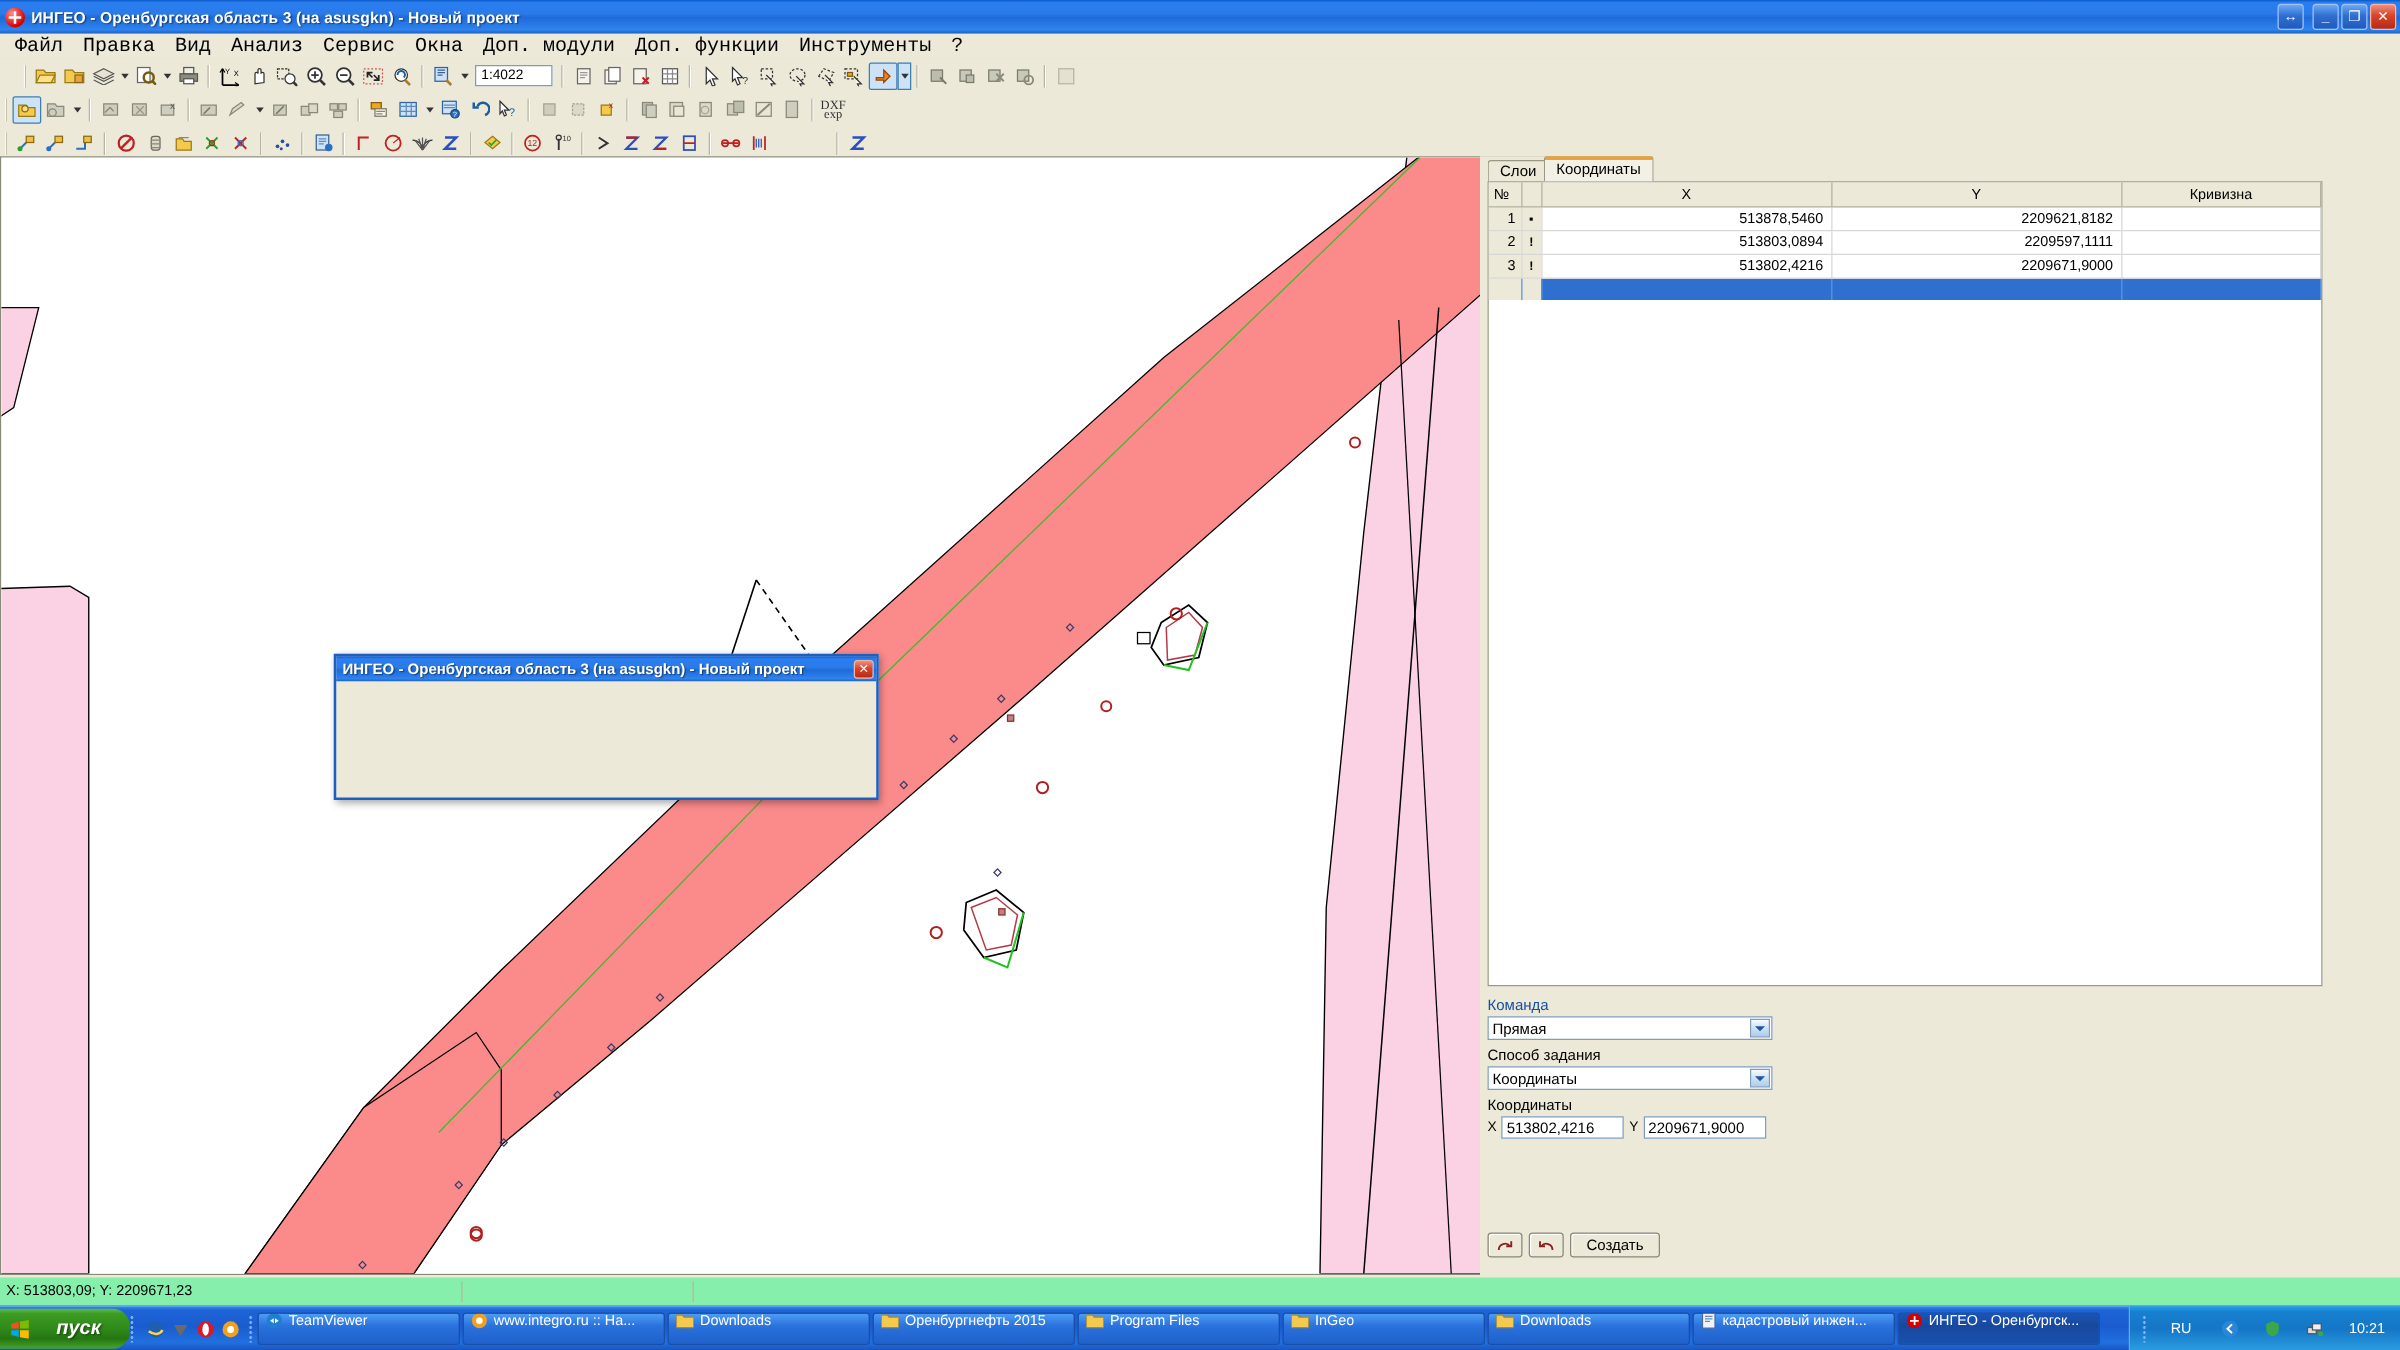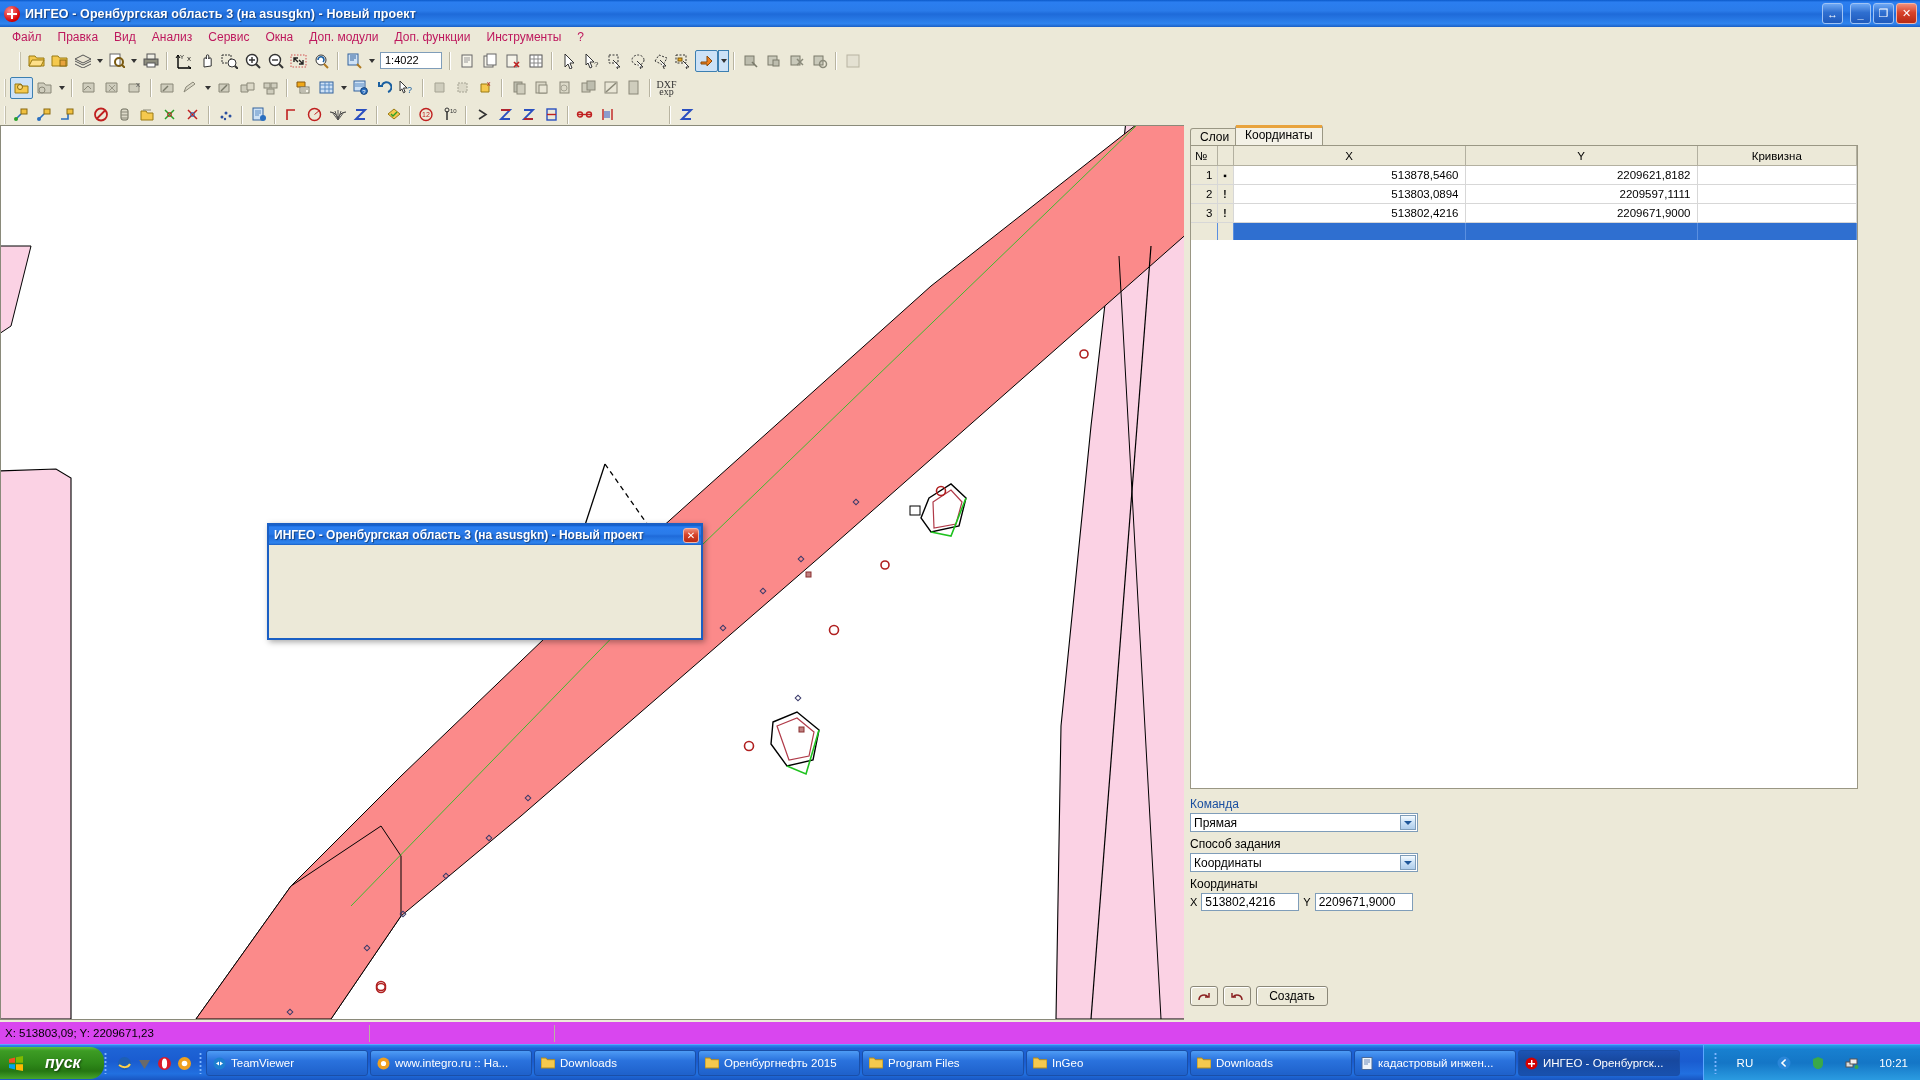--- a/index.html
+++ b/index.html
@@ -39,21 +39,21 @@
   }
   .tbtn.close{background:linear-gradient(180deg,#f08e7a,#d8432a 45%,#b82a14);border-color:#f3b6a8;}
   .tbtn.gap{margin-right:5px;}
 
   
   .menubar{
     position:absolute;left:0;top:27px;width:1920px;height:20px;
     background:#ece9d8;display:flex;align-items:center;padding-left:4px;
     border-bottom:1px solid #e3dfcb;
   }
-  .menubar span{padding:2px 8px;color:#be185d;font-size:12px;white-space:nowrap;}
+  .menubar span{padding:2px 8px;color:#000000;font-size:16px;white-space:nowrap;font-family:Liberation Mono, monospace;}
 
   
   .tb{position:absolute;left:0;width:1920px;height:27px;background:#ece9d8;display:flex;align-items:center;}
   #tb1{top:47px;padding-left:15px;} #tb2{top:74px;} #tb3{top:101px;}
   .grip{width:3px;height:18px;margin:0 3px 0 4px;
     background:linear-gradient(90deg,#fff 0 1px,#b9b5a0 1px 2px,transparent 2px);
     background-size:3px 100%;opacity:.8;flex:none;}
   .sep{width:1px;height:18px;margin:0 4px;background:#b8b4a1;border-right:1px solid #fff;flex:none;}
   .ti{
     width:23px;height:22px;margin:0 0px;flex:none;position:relative;
@@ -161,21 +161,21 @@
   .err-msg{position:absolute;left:63px;top:25px;font-size:12px;color:#000;}
   .dlg-ok{
     position:absolute;left:156px;top:62px;width:74px;height:21px;background:#ece9d8;
     border:1px solid #1a5fc4;border-radius:3px;box-sizing:border-box;
     display:flex;align-items:center;justify-content:center;font-size:12px;color:#000;
     box-shadow:inset 1px 1px 0 #fff;
   }
 
   
   .statusbar{
-    position:absolute;left:0;top:1022px;width:1920px;height:22px;background:#d946ef;
+    position:absolute;left:0;top:1022px;width:1920px;height:22px;background:#86efac;
     display:flex;align-items:center;
   }
   .st-cell{height:17px;line-height:16px;font-size:11.5px;color:#000;padding-left:5px;
     border-right:1px solid #b9b5a0;box-sizing:border-box;}
 
   
   .taskbar{
     position:absolute;left:0;top:1044px;width:1920px;height:36px;
     background:linear-gradient(180deg,#2f8bf2 0%,#1e64d6 9%,#1a5cd0 45%,#2170e0 80%,#1752bd 100%);
     border-top:1px solid #5ba7ff;display:flex;align-items:center;
@@ -189,22 +189,22 @@
   .start .flag{width:16px;height:15px;display:block;}
   .start span{color:#fff;font-weight:bold;font-style:italic;font-size:16px;text-shadow:1px 1px 2px rgba(0,0,0,.5);}
   .qlaunch{display:flex;align-items:center;gap:5px;padding:0 7px;margin-left:3px;flex:none;}
   .qdot{width:15px;height:15px;border-radius:50%;display:block;}
   .dotted{width:3px;height:22px;flex:none;
     background:radial-gradient(circle,#7fb6ff 1px,transparent 1.2px);background-size:3px 4px;}
   .tasks{display:flex;align-items:center;gap:2px;margin-left:4px;flex:1;min-width:0;}
   .task{
     height:26px;min-width:0;flex:0 1 162px;border-radius:3px;
     background:linear-gradient(180deg,#4e9cf5,#2a72dd 40%,#1f62cc 95%);
-    border:1px solid #1a4fa8;box-sizing:border-box;display:flex;align-items:center;gap:5px;
-    padding:0 6px;color:#fff;font-size:11.5px;overflow:hidden;white-space:nowrap;
+    border:1px solid #1a4fa8;box-sizing:border-box;display:flex;align-items:flex-end;gap:5px;
+    padding:12px 6px;color:#fff;font-size:11.5px;overflow:hidden;white-space:nowrap;
   }
   .task.active{background:linear-gradient(180deg,#1c54b4,#17489f 40%,#1850ad 95%);}
   .task .lbl{overflow:hidden;text-overflow:ellipsis;}
   .tray{
     margin-left:auto;height:36px;display:flex;align-items:center;gap:20px;padding:0 12px 0 10px;flex:none;
     background:linear-gradient(180deg,#28a0e8 0%,#1880d0 12%,#1476c6 50%,#2a9ae0 95%);
     border-left:1px solid #5ba7ff;
   }
   .tray .rlang{color:#fff;font-size:11.5px;margin-right:4px;}
   .tray .clock{color:#fff;font-size:11.5px;}

